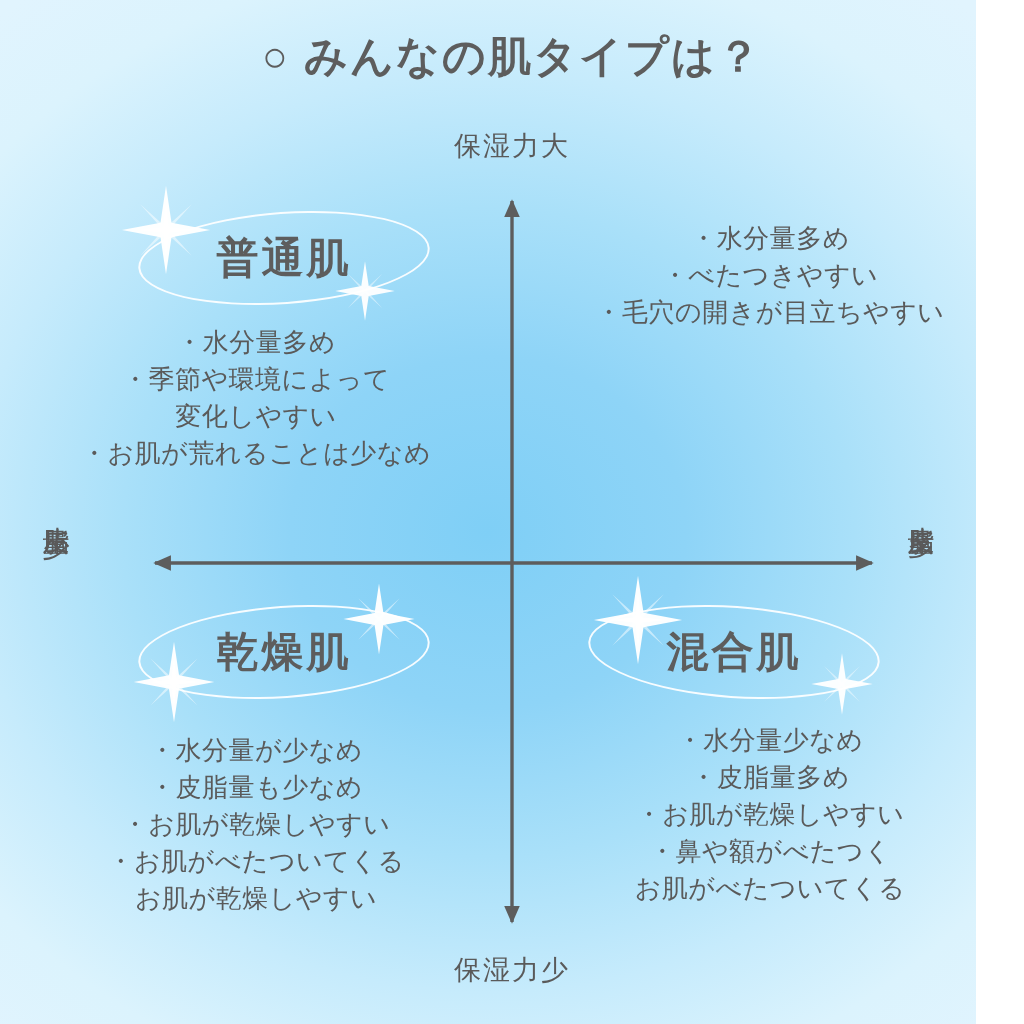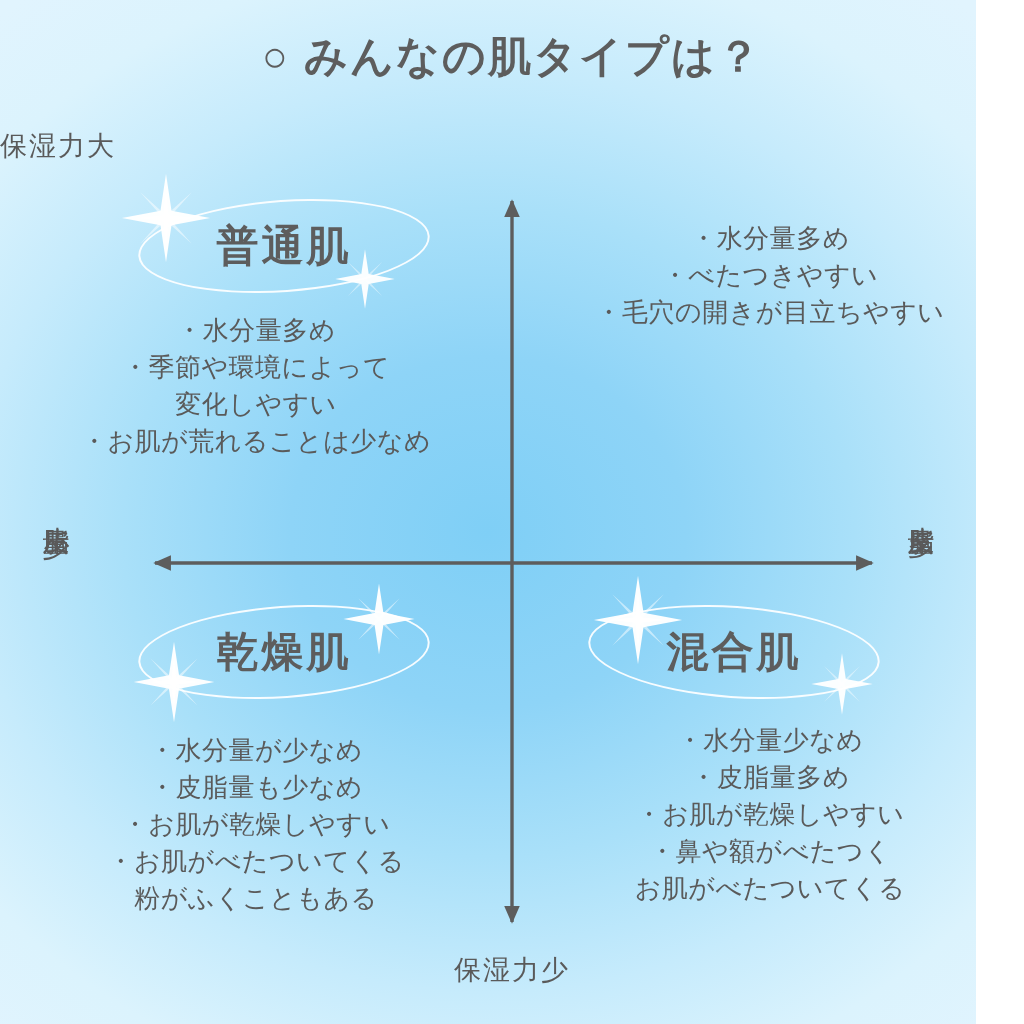--- a/index.html
+++ b/index.html
@@ -47,20 +47,21 @@
     position: absolute;
     color: #5a5a5a;
     font-size: 27px;
     letter-spacing: 2px;
     white-space: nowrap;
   }
   .axis-top {
     top: 128px;
     left: 0;
     width: 1024px;
+    text-align: center;
   }
   .axis-bottom {
     top: 952px;
     left: 0;
     width: 1024px;
     text-align: center;
   }
   .axis-side {
     position: absolute;
     color: #5a5a5a;
@@ -81,21 +82,21 @@
     height: 1024px;
     pointer-events: none;
   }
 
   
   .quadrant {
     position: absolute;
     width: 460px;
     text-align: center;
   }
-  .q-tl { left: 26px;  top: 194px; }
+  .q-tl { left: 26px;  top: 206px; }
   .q-tr { left: 540px; top: 206px; }
   .q-bl { left: 26px;  top: 600px; }
   .q-br { left: 540px; top: 600px; }
 
   
   .heading-wrap {
     position: relative;
     width: 300px;
     height: 104px;
     margin: 0 auto;
@@ -215,21 +216,21 @@
         <path d="M50 20 L53 47 L80 50 L53 53 L50 80 L47 53 L20 50 L47 47 Z" fill="#ffffff"></path>
         <path d="M22 22 L50 47 L78 22 L53 50 L78 78 L50 53 L22 78 L47 50 Z" fill="#ffffff" opacity="0.5"></path>
       </svg>
       <div class="heading-text">乾燥肌</div>
     </div>
     <div class="lines">
       <span class="line">・水分量が少なめ</span>
       <span class="line">・皮脂量も少なめ</span>
       <span class="line">・お肌が乾燥しやすい</span>
       <span class="line">・お肌がべたついてくる</span>
-      <span class="line">粉がふくこともある</span>
+      <span class="line">お肌が乾燥しやすい</span>
     </div>
   </div>
 
   <div class="quadrant q-br">
     <div class="heading-wrap shift-right">
       <div class="ellipse"></div>
       <svg class="sparkle" style="left:4px; top:-26px;" width="92" height="92" viewBox="0 0 100 100">
         <path d="M50 2 L56 42 L98 50 L56 58 L50 98 L44 58 L2 50 L44 42 Z" fill="#ffffff" opacity="0.97"></path>
         <path d="M50 20 L53 47 L80 50 L53 53 L50 80 L47 53 L20 50 L47 47 Z" fill="#ffffff"></path>
         <path d="M22 22 L50 47 L78 22 L53 50 L78 78 L50 53 L22 78 L47 50 Z" fill="#ffffff" opacity="0.5"></path>

